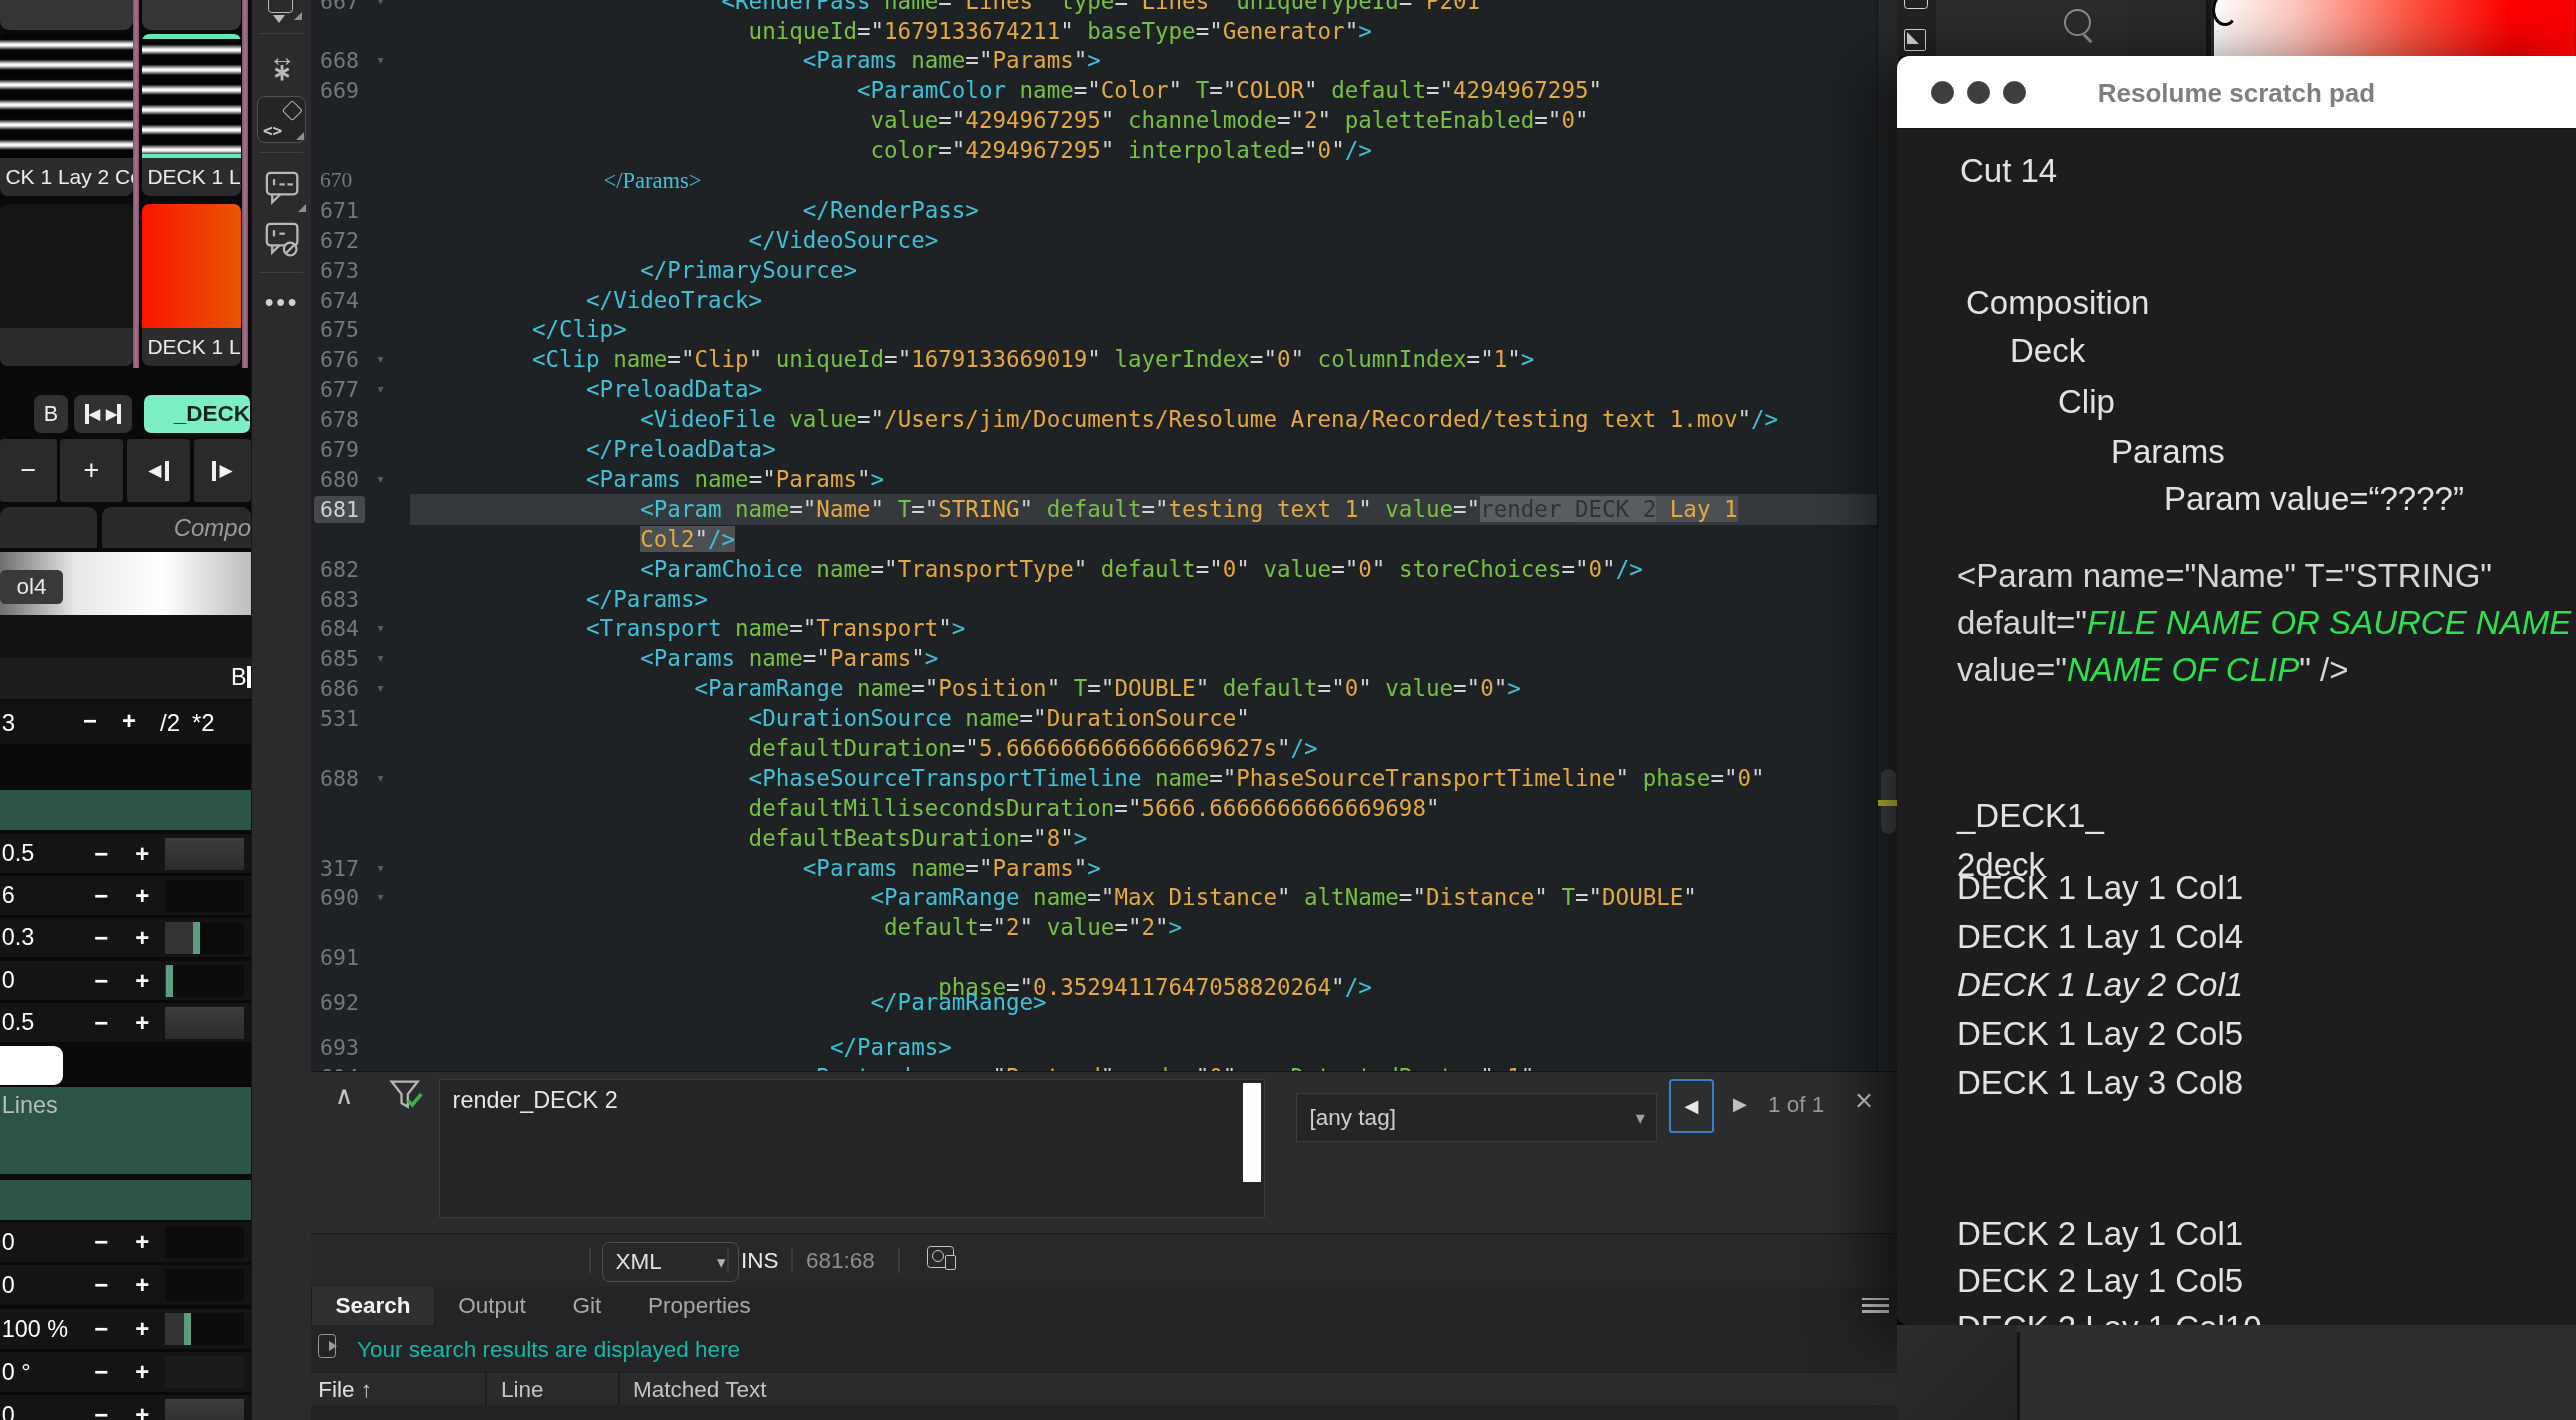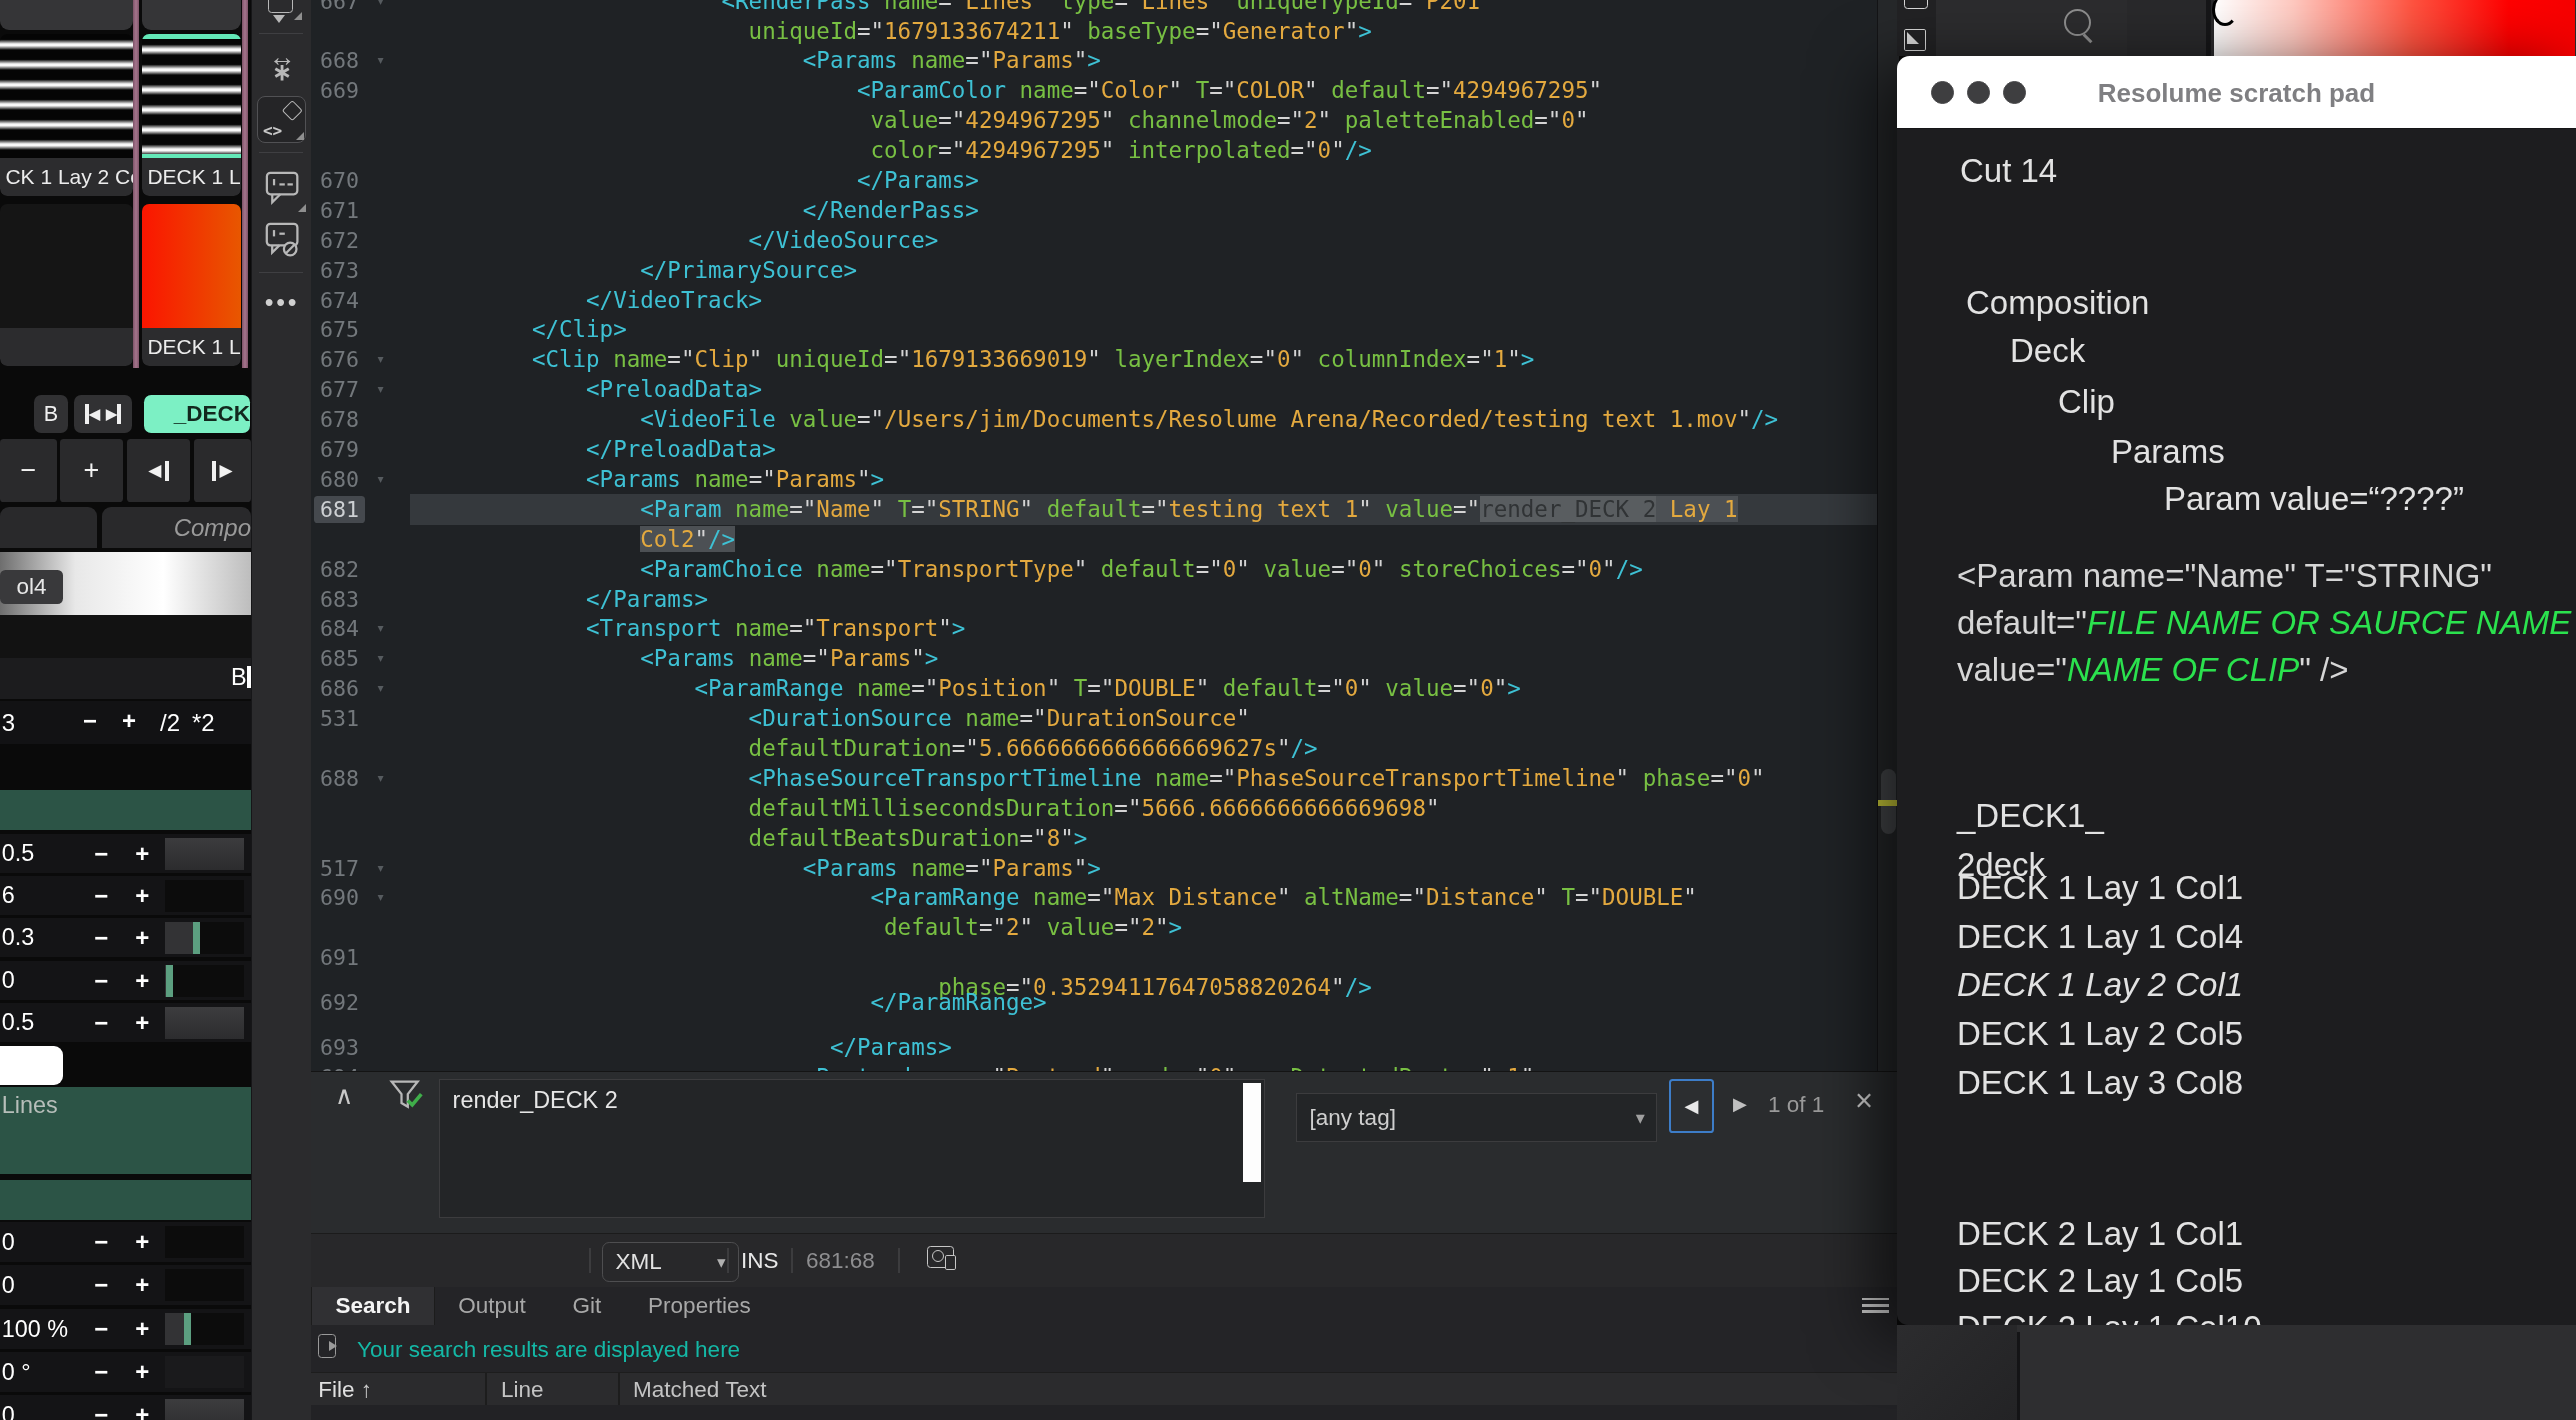--- a/index.html
+++ b/index.html
@@ -302,21 +302,21 @@
   </div>
 
   <div id="editor" class="abs">
     <div id="code">
         <div class="crow" style="top: -14.4px;"><div class="gut"><span class="ln">667</span><span class="fold">▾</span></div><span class="ctext">                      <span class="tg">&lt;RenderPass</span><span class="pn"> </span><span class="at">name</span><span class="pn">="</span><span class="vl">Lines</span><span class="pn">"</span><span class="pn"> </span><span class="at">type</span><span class="pn">="</span><span class="vl">Lines</span><span class="pn">"</span><span class="pn"> </span><span class="at">uniqueTypeId</span><span class="pn">="</span><span class="vl">P201</span><span class="pn">"</span></span></div>
         <div class="crow" style="top: 15.5px;"><div class="gut"></div><span class="ctext">                        <span class="at">uniqueId</span><span class="pn">="</span><span class="vl">1679133674211</span><span class="pn">"</span><span class="pn"> </span><span class="at">baseType</span><span class="pn">="</span><span class="vl">Generator</span><span class="pn">"</span><span class="tg">&gt;</span></span></div>
         <div class="crow" style="top: 45px;"><div class="gut"><span class="ln">668</span><span class="fold">▾</span></div><span class="ctext">                            <span class="tg">&lt;Params</span><span class="pn"> </span><span class="at">name</span><span class="pn">="</span><span class="vl">Params</span><span class="pn">"</span><span class="tg">&gt;</span></span></div>
         <div class="crow" style="top: 75px;"><div class="gut"><span class="ln">669</span></div><span class="ctext">                                <span class="tg">&lt;ParamColor</span><span class="pn"> </span><span class="at">name</span><span class="pn">="</span><span class="vl">Color</span><span class="pn">"</span><span class="pn"> </span><span class="at">T</span><span class="pn">="</span><span class="vl">COLOR</span><span class="pn">"</span><span class="pn"> </span><span class="at">default</span><span class="pn">="</span><span class="vl">4294967295</span><span class="pn">"</span></span></div>
         <div class="crow" style="top: 105px;"><div class="gut"></div><span class="ctext">                                 <span class="at">value</span><span class="pn">="</span><span class="vl">4294967295</span><span class="pn">"</span><span class="pn"> </span><span class="at">channelmode</span><span class="pn">="</span><span class="vl">2</span><span class="pn">"</span><span class="pn"> </span><span class="at">paletteEnabled</span><span class="pn">="</span><span class="vl">0</span><span class="pn">"</span></span></div>
         <div class="crow" style="top: 135px;"><div class="gut"></div><span class="ctext">                                 <span class="at">color</span><span class="pn">="</span><span class="vl">4294967295</span><span class="pn">"</span><span class="pn"> </span><span class="at">interpolated</span><span class="pn">="</span><span class="vl">0</span><span class="pn">"</span><span class="tg">/&gt;</span></span></div>
-        <div class="crow" style="top: 165px;"><div class="gut"><span class="ln">670</span></div><span class="ctext">                                <span class="tg">&lt;/Params&gt;</span></span></div>
+        <div class="crow" style="top: 165px; font-family: Liberation Serif, serif;"><div class="gut"><span class="ln">670</span></div><span class="ctext">                                <span class="tg">&lt;/Params&gt;</span></span></div>
         <div class="crow" style="top: 195px;"><div class="gut"><span class="ln">671</span></div><span class="ctext">                            <span class="tg">&lt;/RenderPass&gt;</span></span></div>
         <div class="crow" style="top: 225px;"><div class="gut"><span class="ln">672</span></div><span class="ctext">                        <span class="tg">&lt;/VideoSource&gt;</span></span></div>
         <div class="crow" style="top: 255px;"><div class="gut"><span class="ln">673</span></div><span class="ctext">                <span class="tg">&lt;/PrimarySource&gt;</span></span></div>
         <div class="crow" style="top: 285px;"><div class="gut"><span class="ln">674</span></div><span class="ctext">            <span class="tg">&lt;/VideoTrack&gt;</span></span></div>
         <div class="crow" style="top: 314px;"><div class="gut"><span class="ln">675</span></div><span class="ctext">        <span class="tg">&lt;/Clip&gt;</span></span></div>
         <div class="crow" style="top: 344px;"><div class="gut"><span class="ln">676</span><span class="fold">▾</span></div><span class="ctext">        <span class="tg">&lt;Clip</span><span class="pn"> </span><span class="at">name</span><span class="pn">="</span><span class="vl">Clip</span><span class="pn">"</span><span class="pn"> </span><span class="at">uniqueId</span><span class="pn">="</span><span class="vl">1679133669019</span><span class="pn">"</span><span class="pn"> </span><span class="at">layerIndex</span><span class="pn">="</span><span class="vl">0</span><span class="pn">"</span><span class="pn"> </span><span class="at">columnIndex</span><span class="pn">="</span><span class="vl">1</span><span class="pn">"</span><span class="tg">&gt;</span></span></div>
         <div class="crow" style="top: 374px;"><div class="gut"><span class="ln">677</span><span class="fold">▾</span></div><span class="ctext">            <span class="tg">&lt;PreloadData&gt;</span></span></div>
         <div class="crow" style="top: 404px;"><div class="gut"><span class="ln">678</span></div><span class="ctext">                <span class="tg">&lt;VideoFile</span><span class="pn"> </span><span class="at">value</span><span class="pn">="</span><span class="vl">/Users/jim/Documents/Resolume Arena/Recorded/testing text 1.mov</span><span class="pn">"</span><span class="tg">/&gt;</span></span></div>
         <div class="crow" style="top: 434px;"><div class="gut"><span class="ln">679</span></div><span class="ctext">            <span class="tg">&lt;/PreloadData&gt;</span></span></div>
         <div class="crow" style="top: 464px;"><div class="gut"><span class="ln">680</span><span class="fold">▾</span></div><span class="ctext">            <span class="tg">&lt;Params</span><span class="pn"> </span><span class="at">name</span><span class="pn">="</span><span class="vl">Params</span><span class="pn">"</span><span class="tg">&gt;</span></span></div>
@@ -325,21 +325,21 @@
         <div class="crow" style="top: 554px;"><div class="gut"><span class="ln">682</span></div><span class="ctext">                <span class="tg">&lt;ParamChoice</span><span class="pn"> </span><span class="at">name</span><span class="pn">="</span><span class="vl">TransportType</span><span class="pn">"</span><span class="pn"> </span><span class="at">default</span><span class="pn">="</span><span class="vl">0</span><span class="pn">"</span><span class="pn"> </span><span class="at">value</span><span class="pn">="</span><span class="vl">0</span><span class="pn">"</span><span class="pn"> </span><span class="at">storeChoices</span><span class="pn">="</span><span class="vl">0</span><span class="pn">"</span><span class="tg">/&gt;</span></span></div>
         <div class="crow" style="top: 584px;"><div class="gut"><span class="ln">683</span></div><span class="ctext">            <span class="tg">&lt;/Params&gt;</span></span></div>
         <div class="crow" style="top: 613px;"><div class="gut"><span class="ln">684</span><span class="fold">▾</span></div><span class="ctext">            <span class="tg">&lt;Transport</span><span class="pn"> </span><span class="at">name</span><span class="pn">="</span><span class="vl">Transport</span><span class="pn">"</span><span class="tg">&gt;</span></span></div>
         <div class="crow" style="top: 643px;"><div class="gut"><span class="ln">685</span><span class="fold">▾</span></div><span class="ctext">                <span class="tg">&lt;Params</span><span class="pn"> </span><span class="at">name</span><span class="pn">="</span><span class="vl">Params</span><span class="pn">"</span><span class="tg">&gt;</span></span></div>
         <div class="crow" style="top: 673px;"><div class="gut"><span class="ln">686</span><span class="fold">▾</span></div><span class="ctext">                    <span class="tg">&lt;ParamRange</span><span class="pn"> </span><span class="at">name</span><span class="pn">="</span><span class="vl">Position</span><span class="pn">"</span><span class="pn"> </span><span class="at">T</span><span class="pn">="</span><span class="vl">DOUBLE</span><span class="pn">"</span><span class="pn"> </span><span class="at">default</span><span class="pn">="</span><span class="vl">0</span><span class="pn">"</span><span class="pn"> </span><span class="at">value</span><span class="pn">="</span><span class="vl">0</span><span class="pn">"</span><span class="tg">&gt;</span></span></div>
         <div class="crow" style="top: 703px;"><div class="gut"><span class="ln">531</span></div><span class="ctext">                        <span class="tg">&lt;DurationSource</span><span class="pn"> </span><span class="at">name</span><span class="pn">="</span><span class="vl">DurationSource</span><span class="pn">"</span></span></div>
         <div class="crow" style="top: 733px;"><div class="gut"></div><span class="ctext">                        <span class="at">defaultDuration</span><span class="pn">="</span><span class="vl">5.6666666666666669627s</span><span class="pn">"</span><span class="tg">/&gt;</span></span></div>
         <div class="crow" style="top: 763px;"><div class="gut"><span class="ln">688</span><span class="fold">▾</span></div><span class="ctext">                        <span class="tg">&lt;PhaseSourceTransportTimeline</span><span class="pn"> </span><span class="at">name</span><span class="pn">="</span><span class="vl">PhaseSourceTransportTimeline</span><span class="pn">"</span><span class="pn"> </span><span class="at">phase</span><span class="pn">="</span><span class="vl">0</span><span class="pn">"</span></span></div>
         <div class="crow" style="top: 793px;"><div class="gut"></div><span class="ctext">                        <span class="at">defaultMillisecondsDuration</span><span class="pn">="</span><span class="vl">5666.6666666666669698</span><span class="pn">"</span></span></div>
         <div class="crow" style="top: 823px;"><div class="gut"></div><span class="ctext">                        <span class="at">defaultBeatsDuration</span><span class="pn">="</span><span class="vl">8</span><span class="pn">"</span><span class="tg">&gt;</span></span></div>
-        <div class="crow" style="top: 853px;"><div class="gut"><span class="ln">517</span><span class="fold">▾</span></div><span class="ctext">                            <span class="tg">&lt;Params</span><span class="pn"> </span><span class="at">name</span><span class="pn">="</span><span class="vl">Params</span><span class="pn">"</span><span class="tg">&gt;</span></span></div>
+        <div class="crow" style="top: 853px;"><div class="gut"><span class="ln">317</span><span class="fold">▾</span></div><span class="ctext">                            <span class="tg">&lt;Params</span><span class="pn"> </span><span class="at">name</span><span class="pn">="</span><span class="vl">Params</span><span class="pn">"</span><span class="tg">&gt;</span></span></div>
         <div class="crow" style="top: 882px;"><div class="gut"><span class="ln">690</span><span class="fold">▾</span></div><span class="ctext">                                 <span class="tg">&lt;ParamRange</span><span class="pn"> </span><span class="at">name</span><span class="pn">="</span><span class="vl">Max Distance</span><span class="pn">"</span><span class="pn"> </span><span class="at">altName</span><span class="pn">="</span><span class="vl">Distance</span><span class="pn">"</span><span class="pn"> </span><span class="at">T</span><span class="pn">="</span><span class="vl">DOUBLE</span><span class="pn">"</span></span></div>
         <div class="crow" style="top: 912px;"><div class="gut"></div><span class="ctext">                                  <span class="at">default</span><span class="pn">="</span><span class="vl">2</span><span class="pn">"</span><span class="pn"> </span><span class="at">value</span><span class="pn">="</span><span class="vl">2</span><span class="pn">"</span><span class="tg">&gt;</span></span></div>
         <div class="crow" style="top: 942px;"><div class="gut"><span class="ln">691</span></div></div>
         <div class="crow" style="top: 972px;"><div class="gut"></div><span class="ctext">                                      <span class="at">phase</span><span class="pn">="</span><span class="vl">0.35294117647058820264</span><span class="pn">"</span><span class="tg">/&gt;</span></span></div>
         <div class="crow" style="top: 987px;"><div class="gut"><span class="ln">692</span></div><span class="ctext">                                 <span class="tg">&lt;/ParamRange&gt;</span></span></div>
         <div class="crow" style="top: 1032px;"><div class="gut"><span class="ln">693</span></div><span class="ctext">                              <span class="tg">&lt;/Params&gt;</span></span></div>
         <div class="crow" style="top: 1062px;"><div class="gut"><span class="ln">694</span></div><span class="ctext">                            <span class="tg">&lt;Beats_d</span><span class="pn"> </span><span class="at">name</span><span class="pn">="</span><span class="vl">Beats_d</span><span class="pn">"</span><span class="pn"> </span><span class="at">mode</span><span class="pn">="</span><span class="vl">0</span><span class="pn">"</span><span class="pn"> </span><span class="at">numDetectedBeats</span><span class="pn">="</span><span class="vl">-1</span><span class="pn">"</span></span></div>
       </div>
   </div>
   <div id="vscroll" class="abs">

